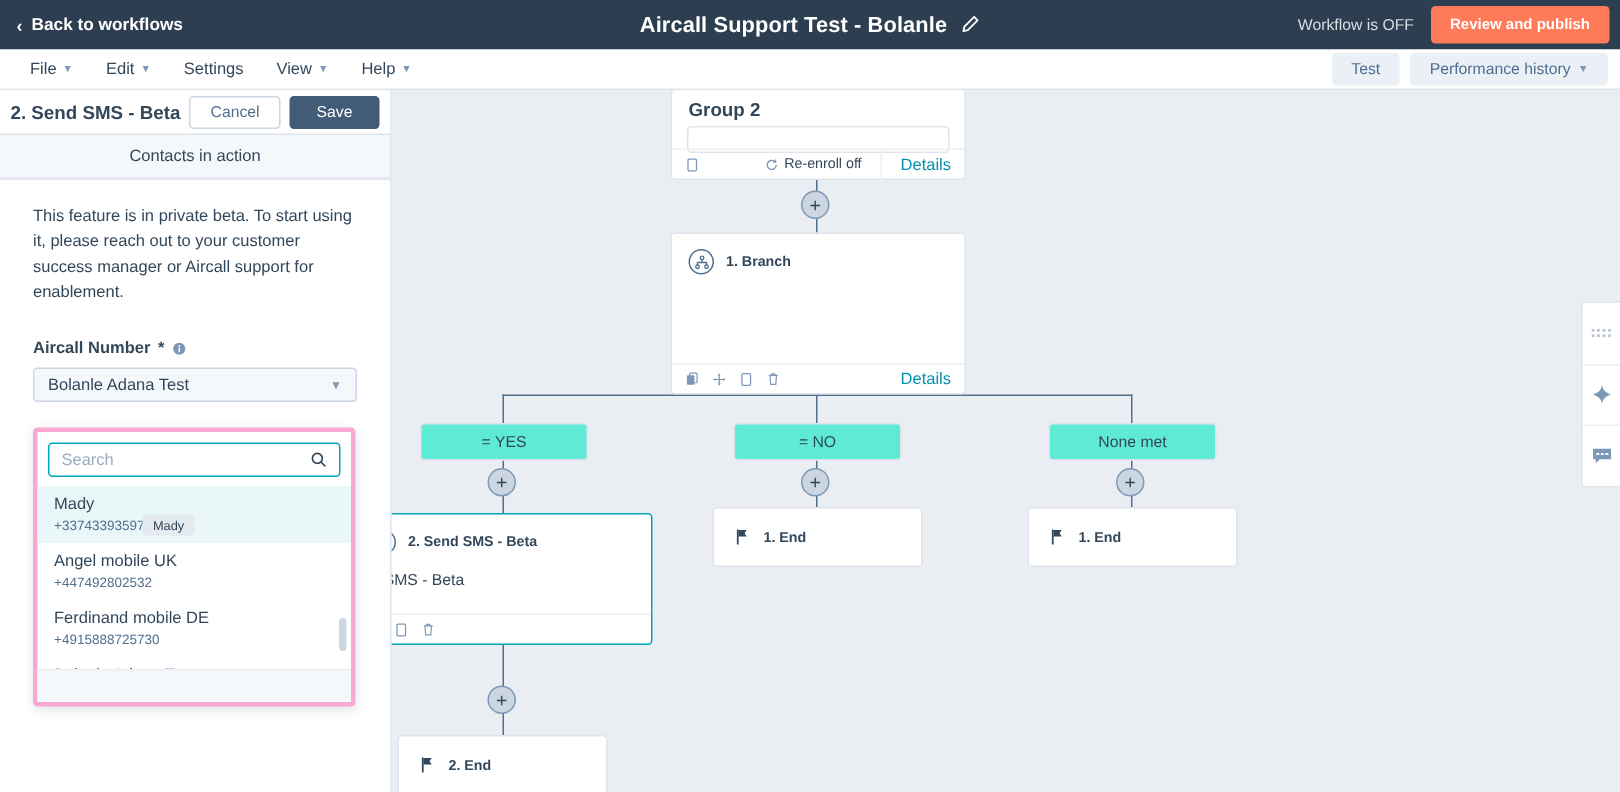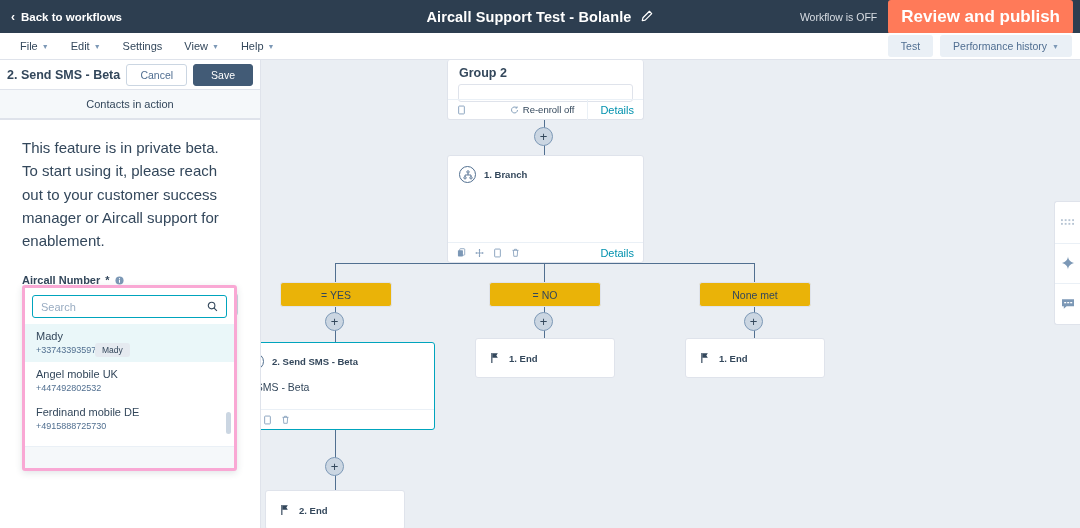--- a/index.html
+++ b/index.html
@@ -29,21 +29,21 @@
   }
   .wf-title { color: #fff; font-size: 14.5px; font-weight: 700; letter-spacing: .1px; }
   .pencil-ic { width: 13px; height: 13px; pointer-events: auto; cursor: pointer; display:block; }
   .topnav-right {
     position: absolute; right: 0; top: 0; height: 33px;
     display: flex; align-items: center; gap: 11px; padding-right: 7px;
   }
   .wf-status { color: #d9dee4; font-size: 10.5px; white-space: nowrap; }
   .btn-publish {
     background: #ff7a59; color: #fff; border: none; border-radius: 3px;
-    font-size: 17px; font-weight: 700; padding: 7px 13px; cursor: pointer;
+    font-size: 10px; font-weight: 700; padding: 7px 13px; cursor: pointer;
     font-family: inherit; white-space: nowrap;
   }
 
   
   .menubar {
     position: absolute; top: 33px; left: 0; width: 1080px; height: 27px;
     background: #fff; border-bottom: 1px solid #dfe3eb;
     display: flex; align-items: center;
   }
   .menu-item {
@@ -102,21 +102,21 @@
   .ic-circle {
     width: 17px; height: 17px; border-radius: 50%; border: 1.3px solid #516f90;
     display: flex; align-items: center; justify-content: center; flex: none;
   }
   .node-head-lbl { font-size: 9.5px; font-weight: 700; color: #33475b; }
   .node-body { padding: 11px 11px 0 11px; font-size: 10.5px; color: #33475b; }
   .link-tok { color: #0091ae; font-weight: 700; }
 
   
   .branch-lbl {
-    position: absolute; height: 25px; background: #eab308; border: 1px solid #dfe3eb;
+    position: absolute; height: 25px; background: #5eead4; border: 1px solid #dfe3eb;
     border-radius: 3px; display: flex; align-items: center; justify-content: center;
     font-size: 10.5px; color: #33475b;
   }
   #lbl-yes { left: 280px; top: 222px; width: 112px; }
   #lbl-no  { left: 489px; top: 222px; width: 112px; }
   #lbl-nm  { left: 699px; top: 222px; width: 112px; }
 
   
   .leaf { height: 40px; display: flex; align-items: center; padding-left: 14px; gap: 9px; }
   .leaf-lbl { font-size: 9.5px; font-weight: 700; color: #33475b; }
@@ -168,21 +168,21 @@
     flex: 1; display: flex; align-items: center; justify-content: center;
     font-size: 11px; color: #33475b; cursor: pointer; background: #f5f8fa;
     border-right: 1px solid #dfe3eb; border-bottom: 1px solid #dfe3eb;
   }
   .tab.active {
     background: #fff; font-weight: 700; border-bottom: 2px solid #00a4bd;
   }
   .tab:last-child { border-right: none; }
 
   .panel-body { padding: 16px 22px 0 22px; }
-  .beta-note { font-size: 15px; line-height: 1.55; color: #33475b; }
+  .beta-note { font-size: 11px; line-height: 1.55; color: #33475b; }
   .fld-label {
     margin-top: 22px; display: flex; align-items: center; gap: 5px;
     font-size: 11px; font-weight: 700; color: #33475b;
   }
   .req { color: #33475b; font-weight: 700; }
   .info-ic { width: 9px; height: 9px; display: block; }
   .select-box {
     margin-top: 7px; height: 23px; border: 1px solid #cbd6e2; border-radius: 3px;
     background: #f5f8fa; display: flex; align-items: center; padding: 0 9px;
     font-size: 11px; color: #33475b; cursor: pointer;

